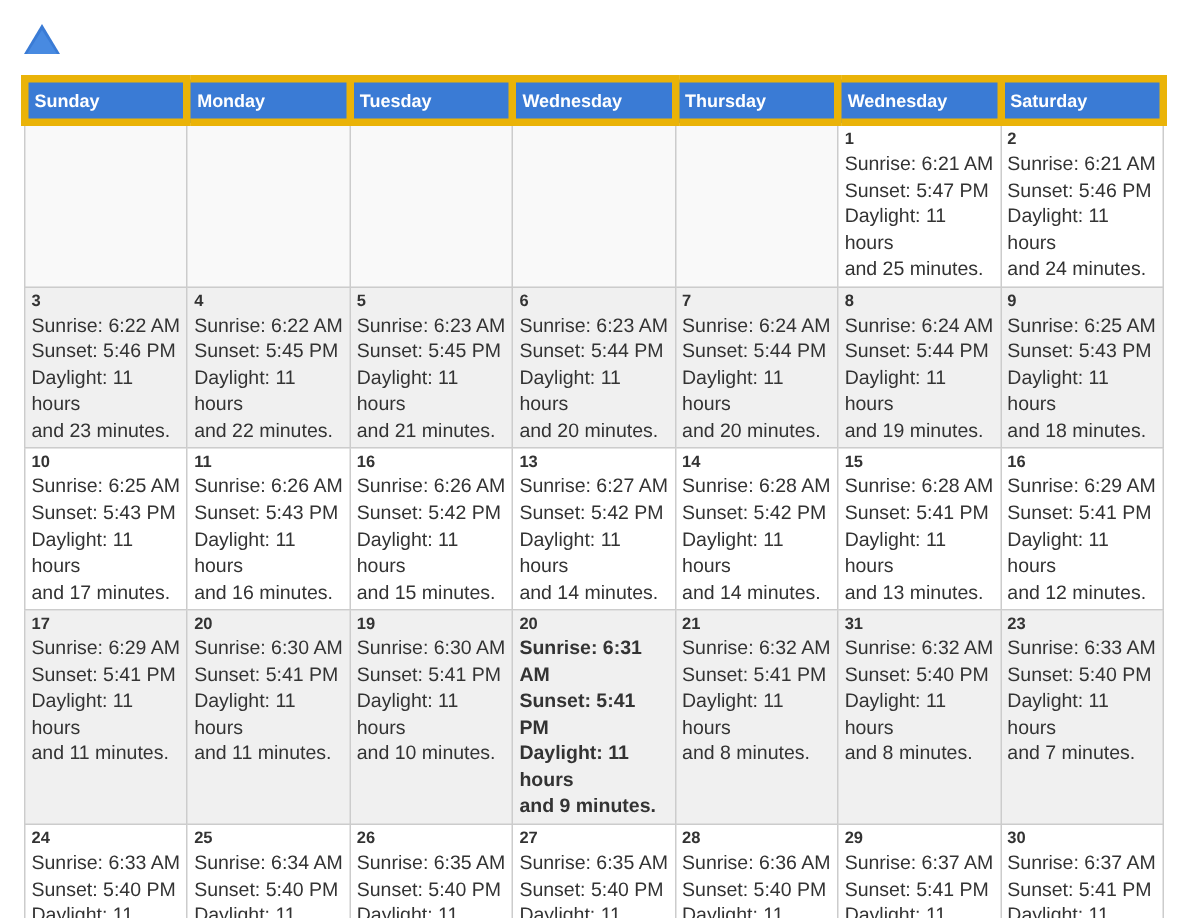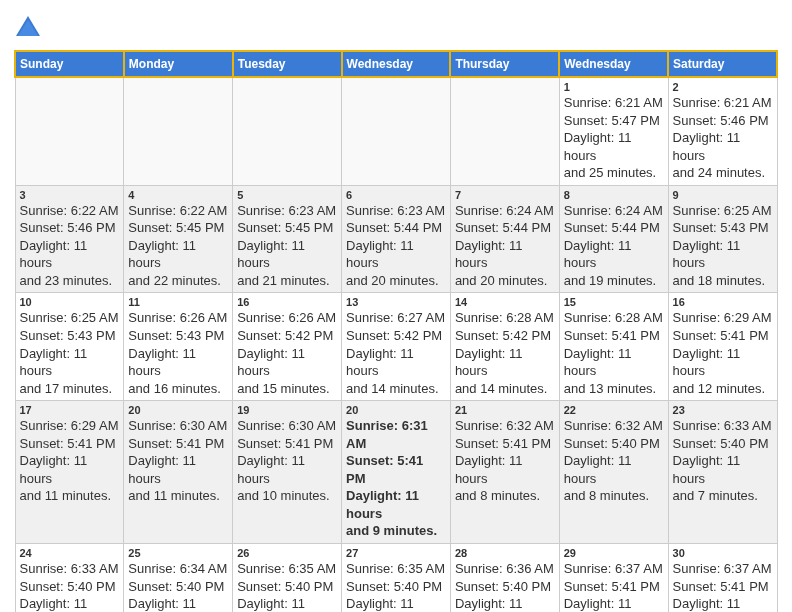--- a/index.html
+++ b/index.html
@@ -65,21 +65,21 @@
       border-collapse: collapse;
       border: 1px solid #ccc;
     }
     .calendar th {
       background-color: #3a7bd5;
       color: #fff;
       font-size: 12px;
       font-weight: bold;
       padding: 5px 4px;
       text-align: left;
-      border: 2px solid #eab308;
+      border: 5px solid #eab308;
     }
     .calendar td {
       border: 1px solid #ccc;
       vertical-align: top;
       padding: 3px 4px;
       font-size: 9.5px;
       color: #333;
       background: #fff;
       width: calc(100% / 7);
       height: 78px;
@@ -290,21 +290,21 @@
 and 9 minutes.</div>
           </td>
           <td>
             <span class="day-number">21</span>
             <div class="day-info" style="white-space: pre-line;">Sunrise: 6:32 AM
 Sunset: 5:41 PM
 Daylight: 11 hours
 and 8 minutes.</div>
           </td>
           <td>
-            <span class="day-number">22</span>
+            <span class="day-number">31</span>
             <div class="day-info" style="white-space: pre-line;">Sunrise: 6:32 AM
 Sunset: 5:40 PM
 Daylight: 11 hours
 and 8 minutes.</div>
           </td>
           <td>
             <span class="day-number">23</span>
             <div class="day-info" style="white-space: pre-line;">Sunrise: 6:33 AM
 Sunset: 5:40 PM
 Daylight: 11 hours

